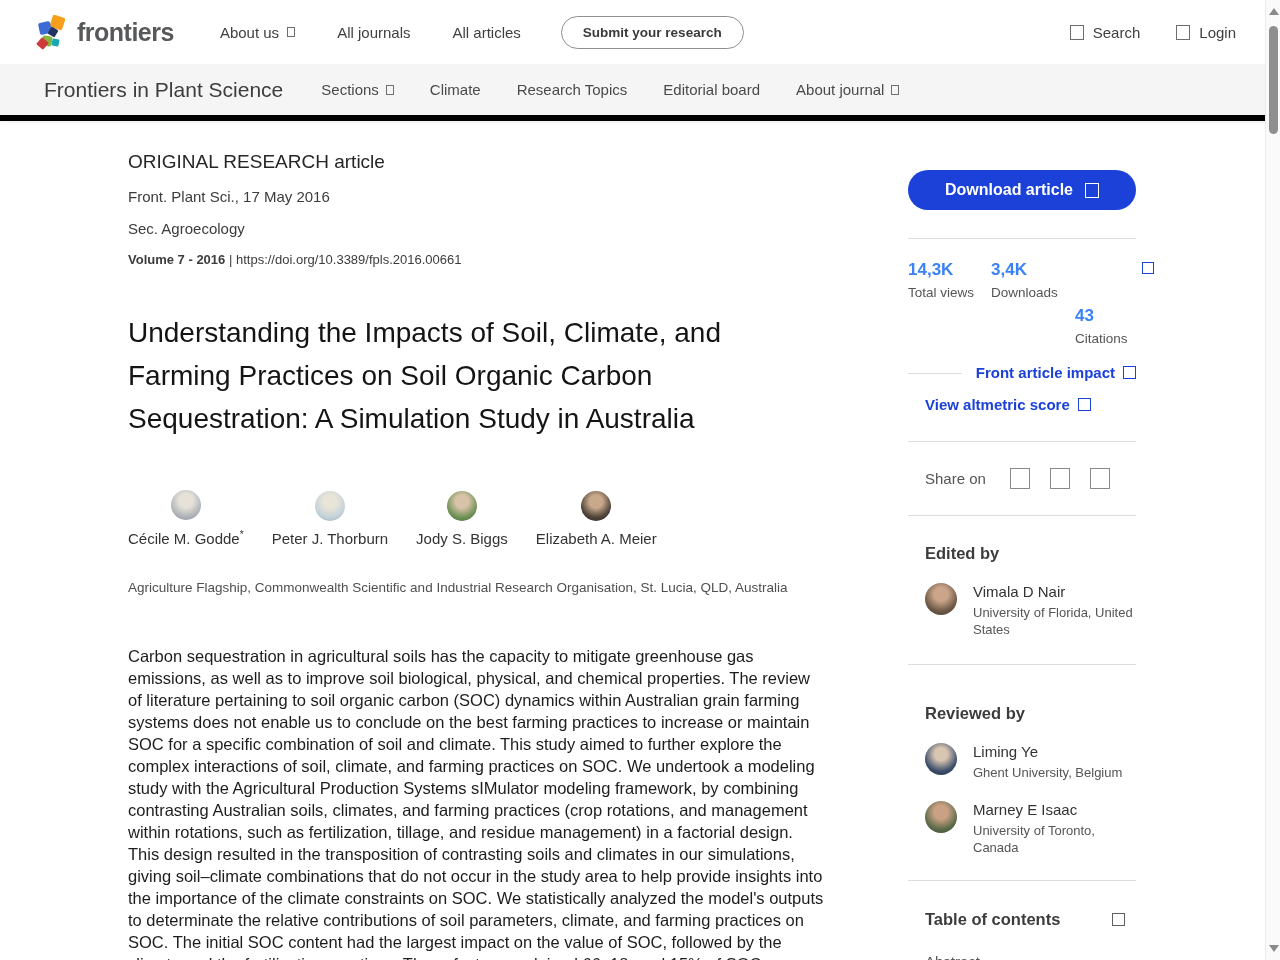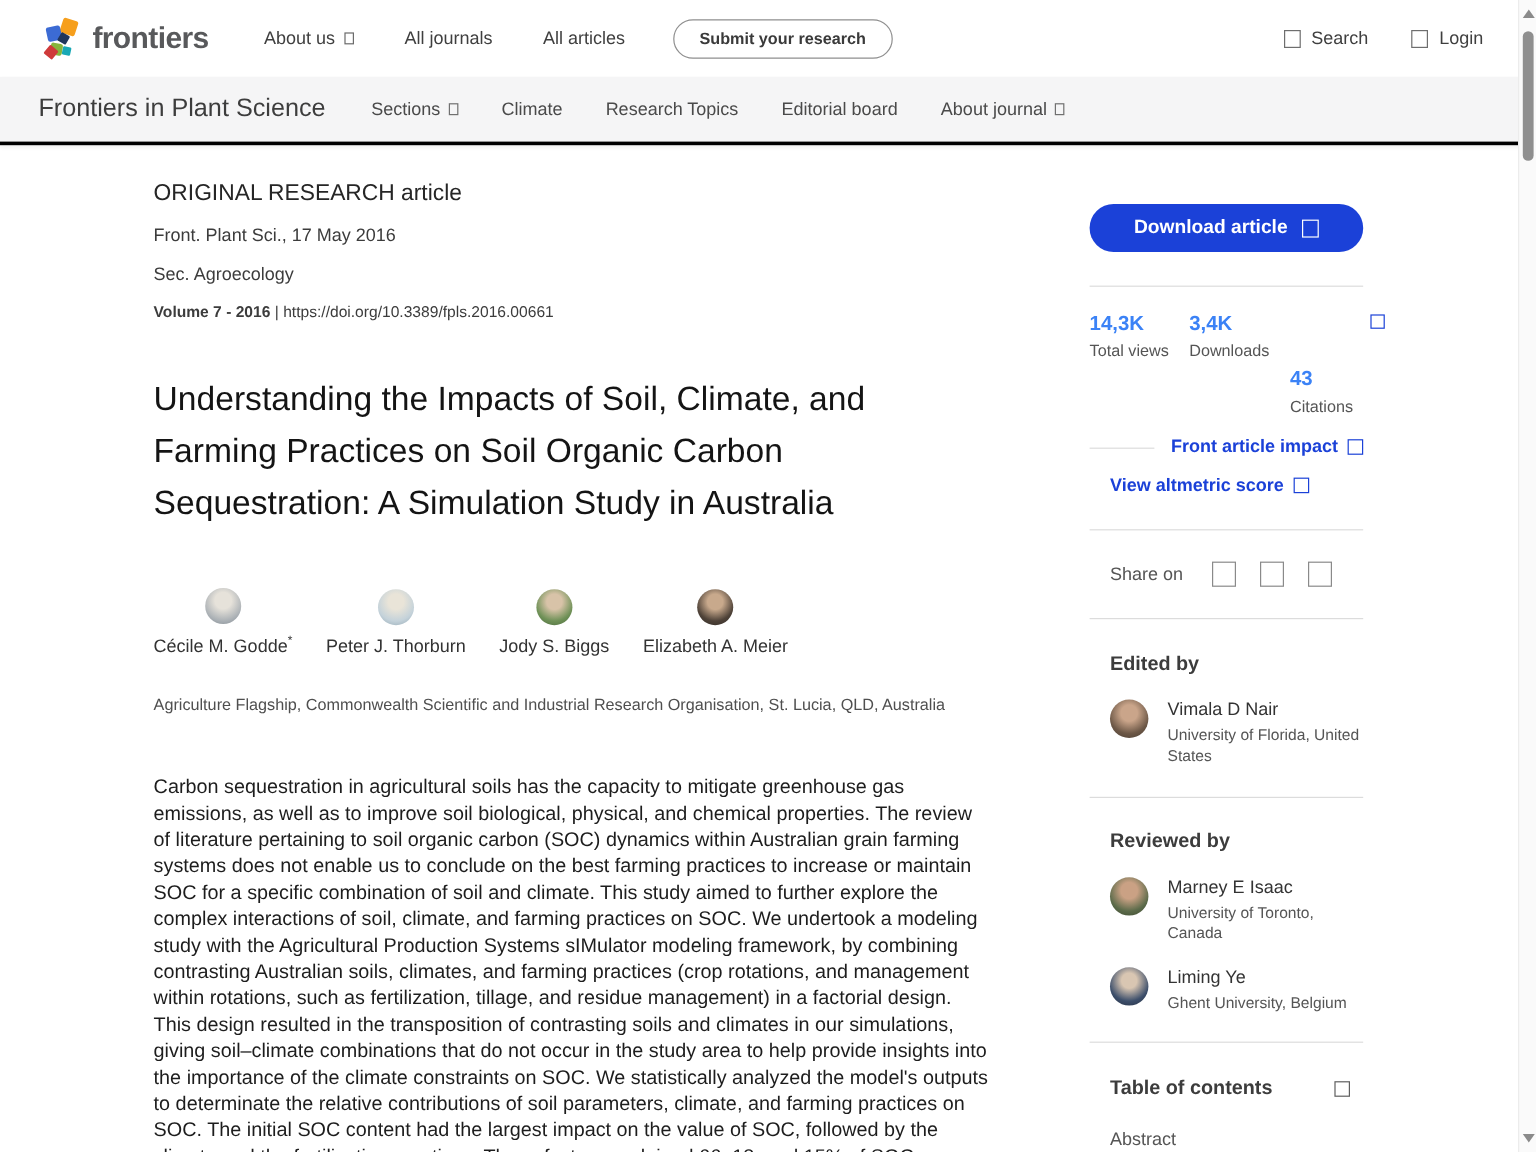--- a/index.html
+++ b/index.html
@@ -30,22 +30,22 @@
   .top-nav .nav-item { display:flex; align-items:center; gap:8px; cursor:pointer; }
   .top-nav .tofu { color:#6b6b6b; }
   .submit-btn { margin-left:40px; background:#fff; border:1px solid #8f8f8f; border-radius:17px;
     padding:8px 21px; font-size:13.5px; font-weight:bold; color:#3a3a3a; cursor:pointer;
     font-family:inherit; }
   .top-right { margin-left:auto; display:flex; align-items:flex-end; gap:36px; font-size:15px; color:#3f3f3f; }
   .top-right .nav-item { display:flex; align-items:center; gap:9px; cursor:pointer; }
   .top-right .tofu { color:#6e6e6e; }
 
   
-  .subnav { height:57px; background:#f5f5f6; border-bottom:3px solid #000000;
-    box-shadow:0 2px 3px rgba(0,0,0,0.05); display:flex; align-items:center; padding-left:32px; }
+  .subnav { height:57px; background:#f5f5f6; border-bottom:6px solid #000000;
+    box-shadow:0 2px 3px rgba(0,0,0,0.05); display:flex; align-items:center; padding-left:44px; }
   .journal-title { font-size:21px; color:#3d3d3d; margin-right:38px; }
   .subnav-items { display:flex; align-items:center; gap:36px; font-size:15px; color:#4a4a4a; }
   .subnav-items .nav-item { display:flex; align-items:center; gap:7px; cursor:pointer; }
   .subnav-items .tofu { color:#707070; }
 
   
   .content { display:flex; }
   .main-col { margin-left:128px; width:727px; padding-top:30px; }
   .side-col { width:250px; margin-left:53px; padding-top:49px; font-size:15px; }
 
@@ -92,21 +92,21 @@
   .side-link .tofu { color:#1b41d8; }
   .altmetric-row { margin-top:22px; margin-left:17px; }
 
   .share-row { margin-top:26px; margin-left:17px; display:flex; align-items:center; }
   .share-label { font-size:15px; color:#555; margin-right:24px; }
   .share-icons { display:flex; gap:20px; }
   .share-icons .tofu { color:#8a8a8a; cursor:pointer; }
 
   .side-section { margin-left:17px; }
   .side-heading { font-size:16.5px; font-weight:bold; color:#3c3c3c; }
-  .eh { margin-top:28px; } .rh { margin-top:27px; } .th { margin-top:29px; }
+  .eh { margin-top:28px; } .rh { margin-top:39px; } .th { margin-top:29px; }
   .person { display:flex; margin-top:20px; gap:16px; }
   .p-avatar { width:32px; height:32px; border-radius:50%; flex:0 0 auto; }
   .av5 { background:radial-gradient(circle at 50% 35%, #caa58a 0 26%, #6d5847 65%, #453a30); }
   .av6 { background:radial-gradient(circle at 50% 35%, #d9c6b2 0 24%, #3d4f6b 65%, #20293a); }
   .av7 { background:radial-gradient(circle at 50% 35%, #caa184 0 26%, #5c6b4a 65%, #37432c); }
   .p-name { font-size:15px; color:#333; }
   .p-affil { font-size:13px; color:#555; line-height:17px; margin-top:4px; width:165px; }
 
   .toc-head { display:flex; align-items:center; justify-content:space-between; width:200px; }
   .toc-head .tofu { color:#5f5f5f; }
@@ -284,33 +284,33 @@
           <div class="p-affil">University of Florida, United States</div>
         </span>
       </div>
     </div>
 
     <div class="divider d4"></div>
 
     <div class="side-section">
       <div class="side-heading rh">Reviewed by</div>
       <div class="person">
+        <span class="p-avatar av6"></span>
+        <span>
+          <div class="p-name">Liming Ye</div>
+          <div class="p-affil">Ghent University, Belgium</div>
+        </span>
+      </div>
+      <div class="person">
         <span class="p-avatar av7"></span>
         <span>
           <div class="p-name">Marney E Isaac</div>
           <div class="p-affil">University of Toronto, Canada</div>
         </span>
       </div>
-      <div class="person">
-        <span class="p-avatar av6"></span>
-        <span>
-          <div class="p-name">Liming Ye</div>
-          <div class="p-affil">Ghent University, Belgium</div>
-        </span>
-      </div>
     </div>
 
     <div class="divider d5"></div>
 
     <div class="side-section">
       <div class="side-heading th toc-head">
         <span>Table of contents</span>
         <span class="tofu t13"></span>
       </div>
       <div class="toc-item first">Abstract</div>

